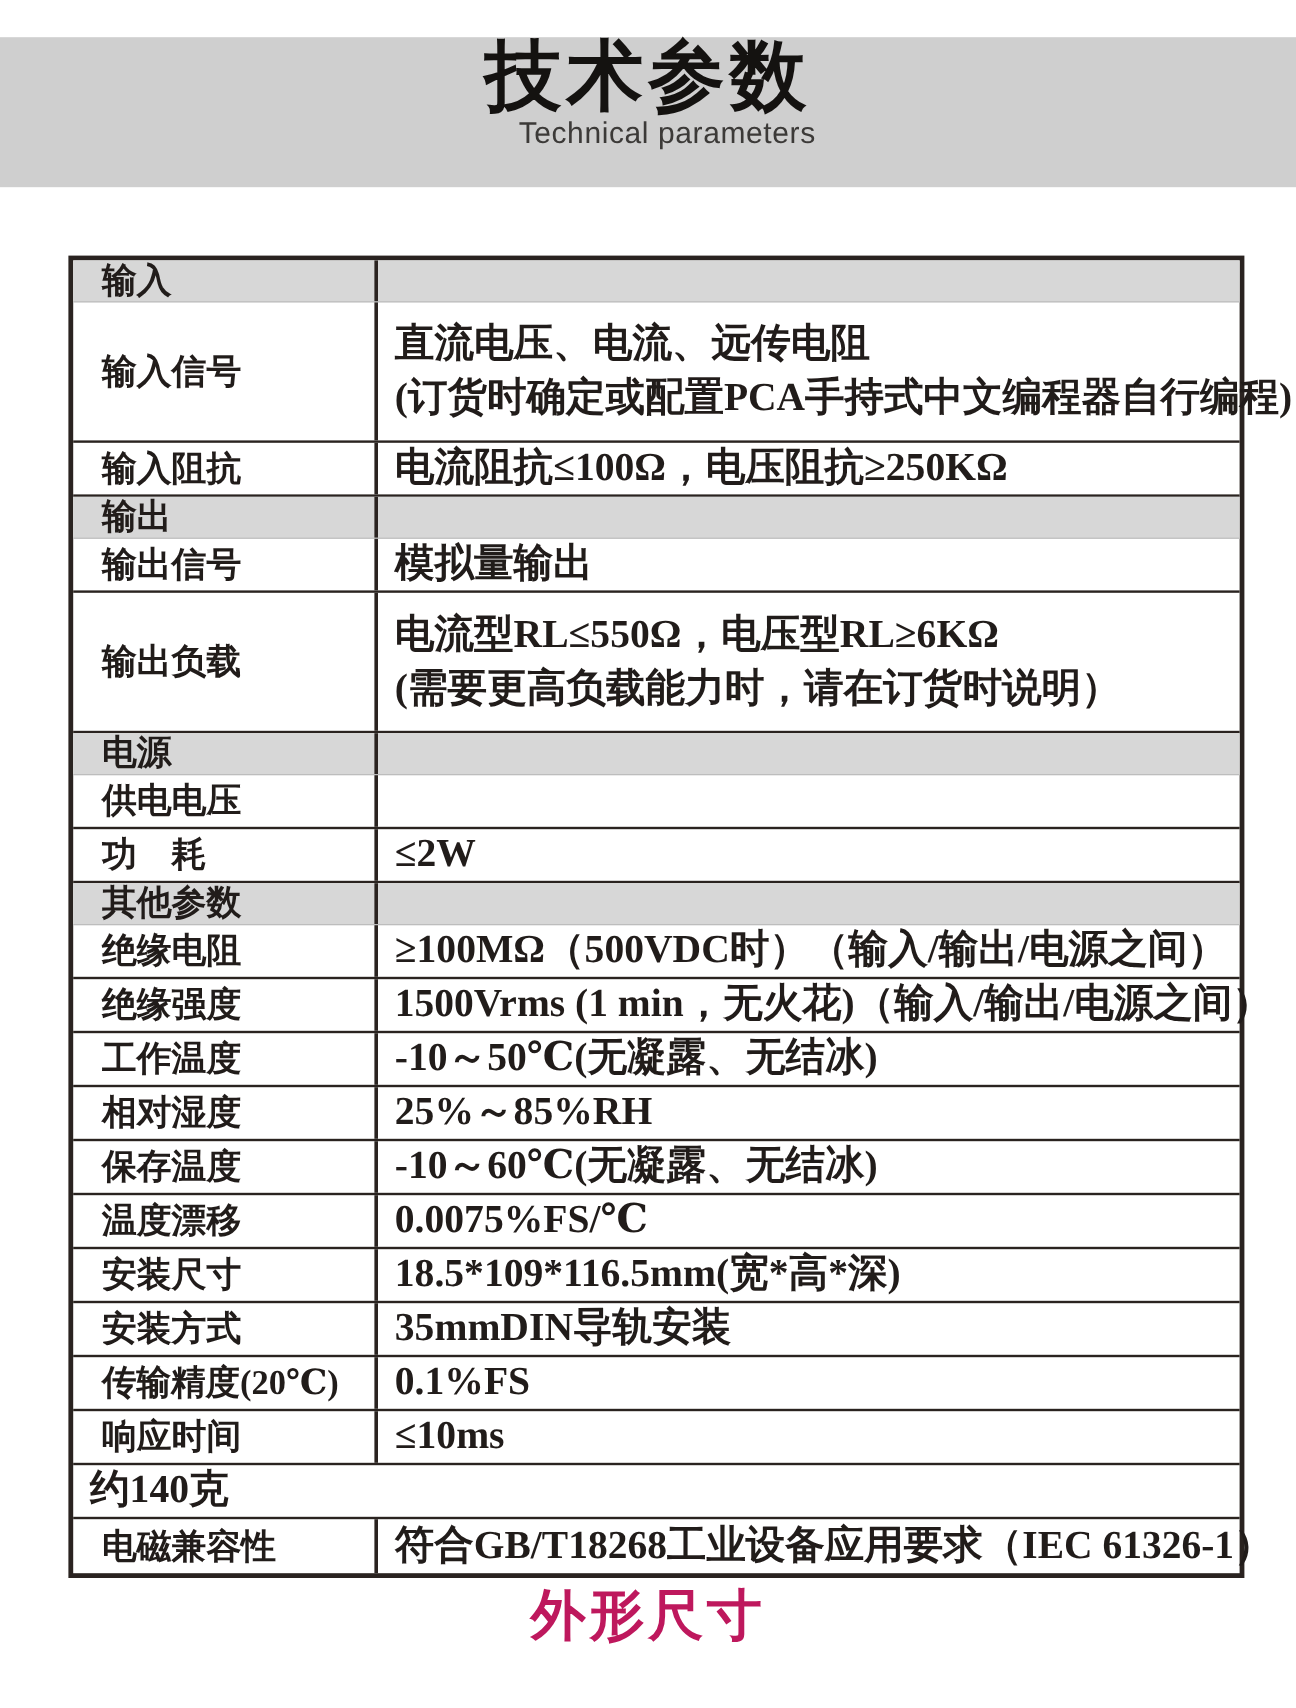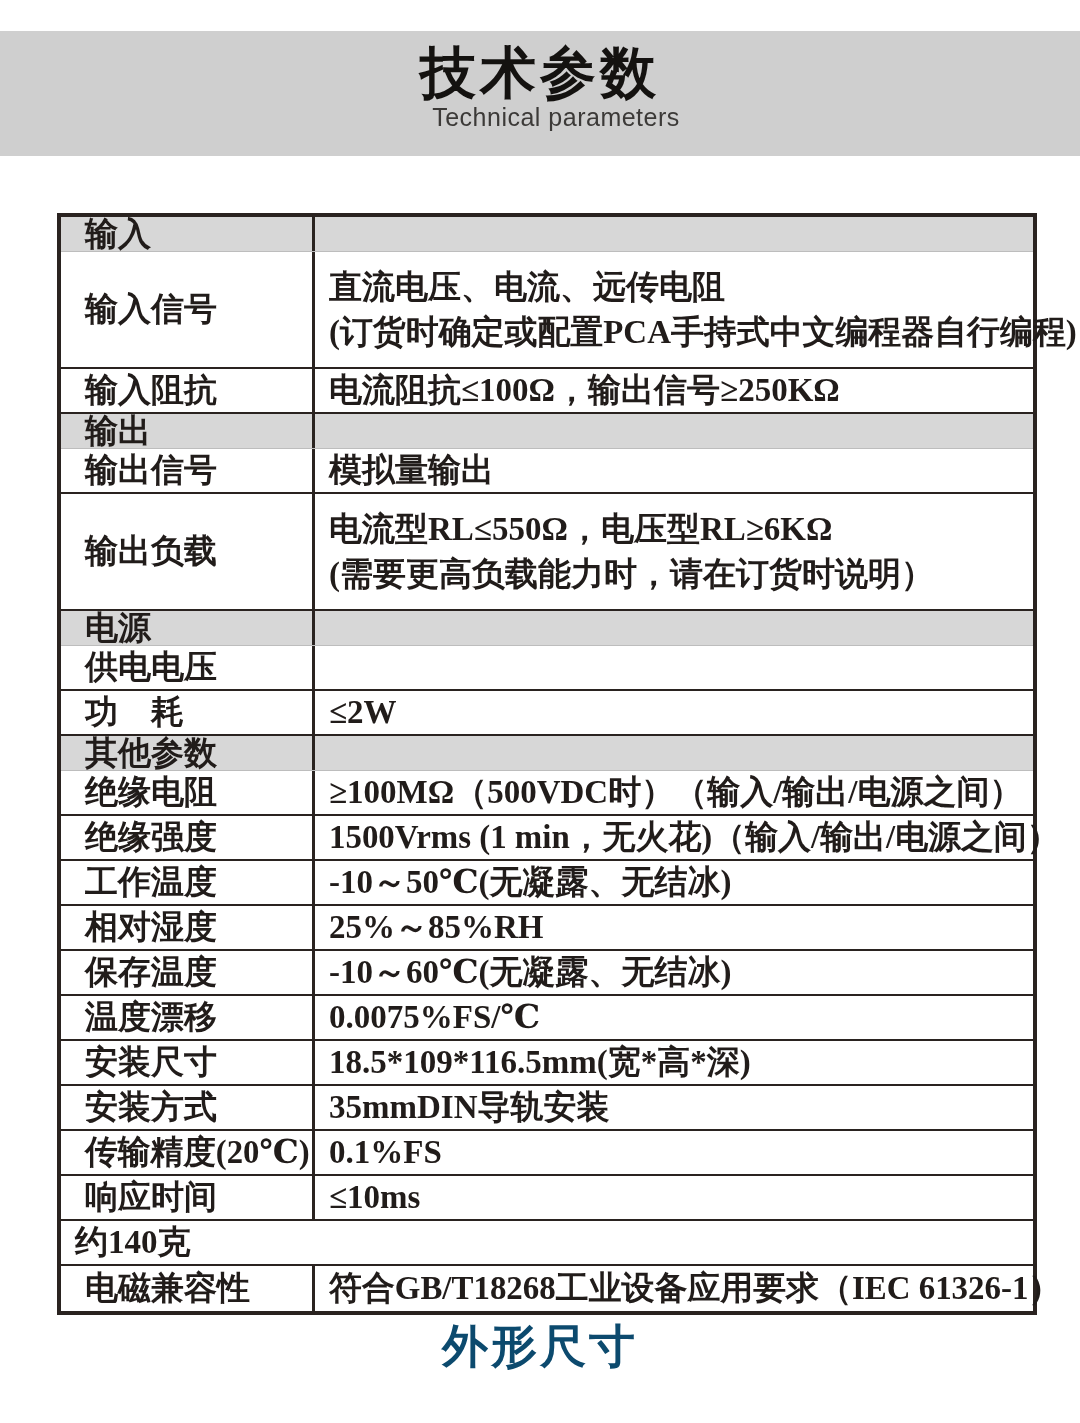--- a/index.html
+++ b/index.html
@@ -7,23 +7,23 @@
     width:1080px;height:1423px;position:relative;background:#ffffff;
     font-family:"Liberation Serif","DejaVu Serif",serif;
     overflow:hidden;
   }
   
   .title-band{
     position:absolute;left:0;top:31px;width:1080px;height:125px;
     background:#cfcfcf;text-align:center;
   }
   .page-title{
-    margin:0;padding-top:14px;
+    margin:0;
     font-family:"Liberation Sans","DejaVu Sans",sans-serif;
-    font-weight:bold;font-size:56px;line-height:1.0;
+    font-weight:bold;font-size:64px;line-height:1.0;
     color:#141210;letter-spacing:4px;
   }
   .page-subtitle{
     margin-top:2px;
     font-family:"Liberation Sans","DejaVu Sans",sans-serif;
     font-weight:400;font-size:25px;color:#3c3a38;letter-spacing:0.5px;margin-left:32px;
   }
   
   .spec-table{
     position:absolute;left:57px;top:213px;width:980px;
@@ -31,35 +31,35 @@
   }
   .row{display:flex;box-sizing:border-box;border-bottom:2px solid #2a2320;}
   .row:last-child{border-bottom:none;}
   .row.section{height:35px;background:#d7d7d7;border-bottom:1px solid #bdbdbd;}
   .row.single{height:45px;}
   .row.double{height:117px;}
   .cell{box-sizing:border-box;}
   .cell.label{
     flex:0 0 254px;width:254px;border-right:3px solid #2a2320;
     padding-left:24px;display:flex;align-items:center;
-    font-weight:bold;font-size:33px;color:#211c1a;
+    font-weight:bold;font-size:29px;color:#211c1a;
   }
   .cell.value{
     flex:1;padding-left:14px;padding-right:2px;
     display:flex;flex-direction:column;justify-content:center;
     font-weight:bold;font-size:33px;color:#211c1a;
   }
   .line{line-height:45px;white-space:nowrap;}
   .fit{display:inline-block;white-space:nowrap;}
   
   .footer-title{
     position:absolute;left:0;top:1316px;width:1080px;margin:0;
     text-align:center;
     font-family:"Liberation Sans","DejaVu Sans",sans-serif;
-    font-weight:bold;font-size:46px;color:#0c4a6e;letter-spacing:3px;
+    font-weight:bold;font-size:46px;color:#be185d;letter-spacing:3px;
   }
 </style>
 </head>
 <body>
 
 <div class="title-band">
   <h1 class="page-title">技术参数</h1>
   <div class="page-subtitle">Technical parameters</div>
 </div>
 
@@ -77,21 +77,21 @@
       <div class="cell value">
         <div class="line"><span class="fit">直流电压、电流、远传电阻</span></div>
         <div class="line"><span class="fit" style="transform: scaleX(0.997333); transform-origin: left center;">(订货时确定或配置PCA手持式中文编程器自行编程)</span></div>
       </div>
     </div>
     <div class="row single">
       <div class="cell label">
         <span class="fit">输入阻抗</span>
       </div>
       <div class="cell value">
-        <div class="line"><span class="fit">电流阻抗≤100Ω，输出信号≥250KΩ</span></div>
+        <div class="line"><span class="fit">电流阻抗≤100Ω，电压阻抗≥250KΩ</span></div>
       </div>
     </div>
     <div class="row section">
       <div class="cell label">
         <span class="fit">输出</span>
       </div>
       <div class="cell value"></div>
     </div>
     <div class="row single">
       <div class="cell label">

